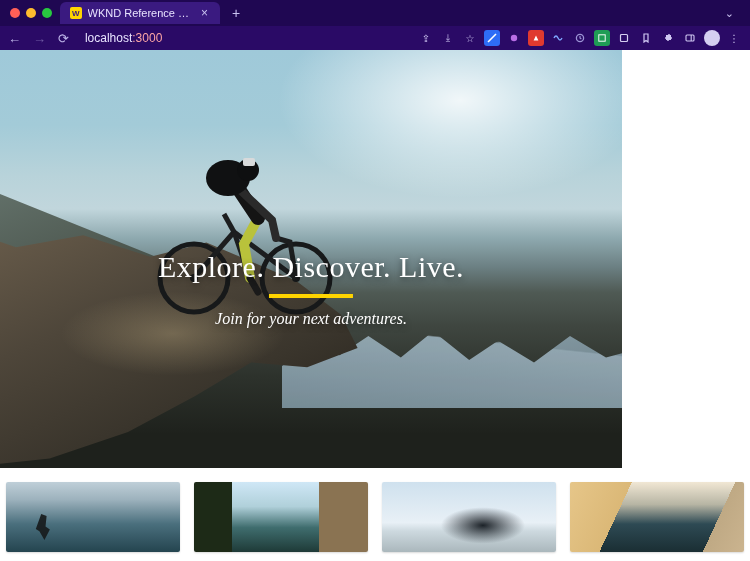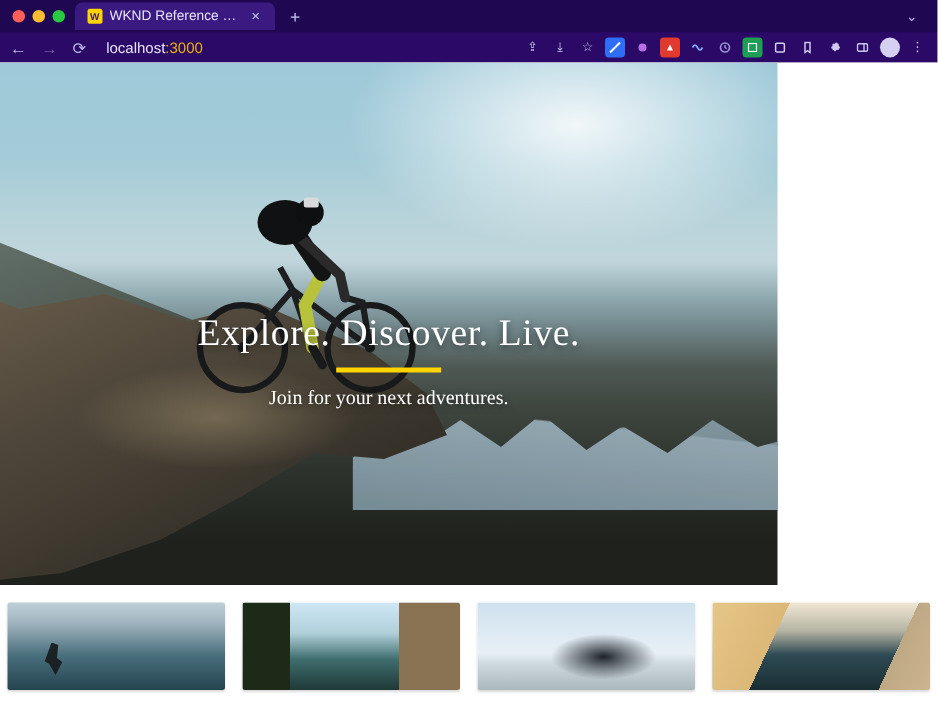--- a/index.html
+++ b/index.html
@@ -48,21 +48,21 @@
   }
   .nav-icons { display: flex; gap: 12px; color: #bfb6ea; font-size: 13px; }
   .nav-icons span { display: inline-flex; align-items: center; }
 
   .url-bar {
     flex: 1; display: flex; align-items: center;
     font-size: 12px; color: #e8e3ff;
     padding: 0 6px;
     text-align: center;
   }
-  .url-dim { color: #eab308; }
+  .url-dim { color: #fca5a5; }
 
   .action-icons { display: flex; gap: 6px; align-items: center; }
   .aicon {
     width: 16px; height: 16px; border-radius: 3px;
     display: flex; align-items: center; justify-content: center;
     font-size: 10px; color: #fff;
   }
   .avatar {
     width: 16px; height: 16px; border-radius: 50%;
     background: #d5cff1;
@@ -118,21 +118,21 @@
     font-family: Georgia, "Times New Roman", serif;
     font-size: 30px; letter-spacing: 0.5px;
     white-space: nowrap;
   }
   .underline {
     width: 84px; height: 4px; background: #ffd400;
     margin: 10px auto 12px auto;
   }
   .hero-sub {
     font-family: Georgia, "Times New Roman", serif;
-    font-size: 16px;
+    font-style: italic; font-size: 16px;
   }
 
   .cards {
     display: flex; gap: 14px; padding: 14px 6px;
     width: 750px; background: #fff;
   }
   .card {
     width: 176px; height: 70px; border-radius: 2px;
     box-shadow: 0 1px 2px rgba(0,0,0,0.15);
   }

